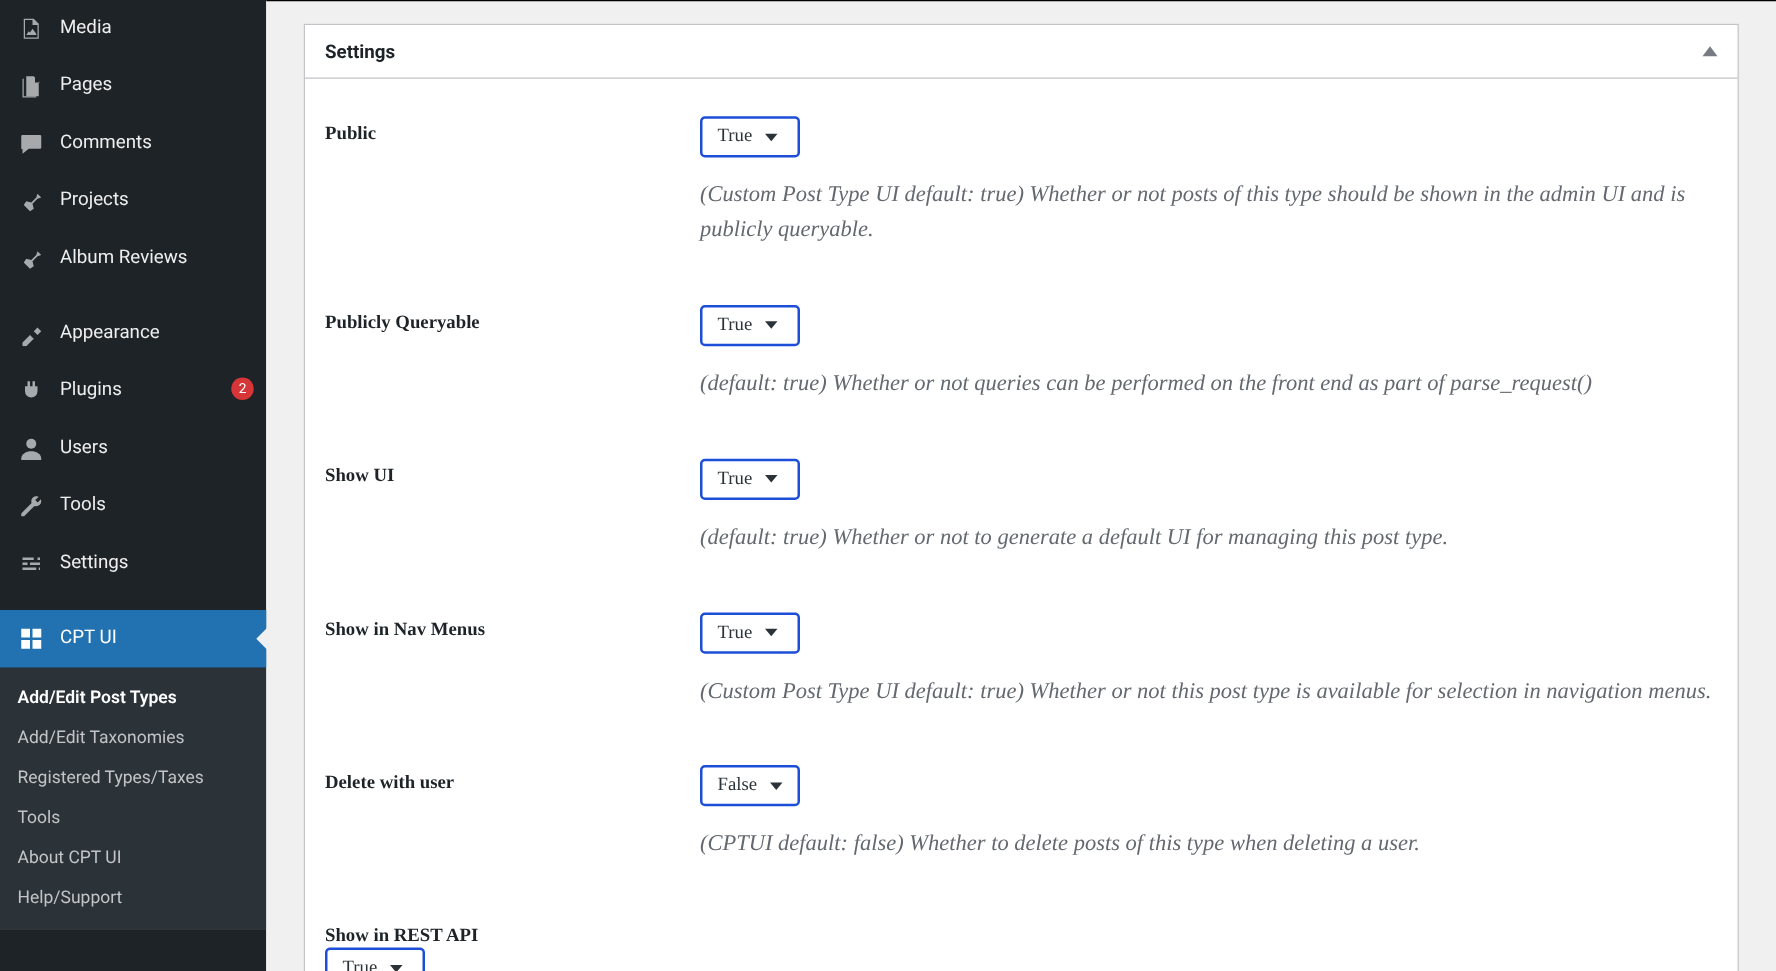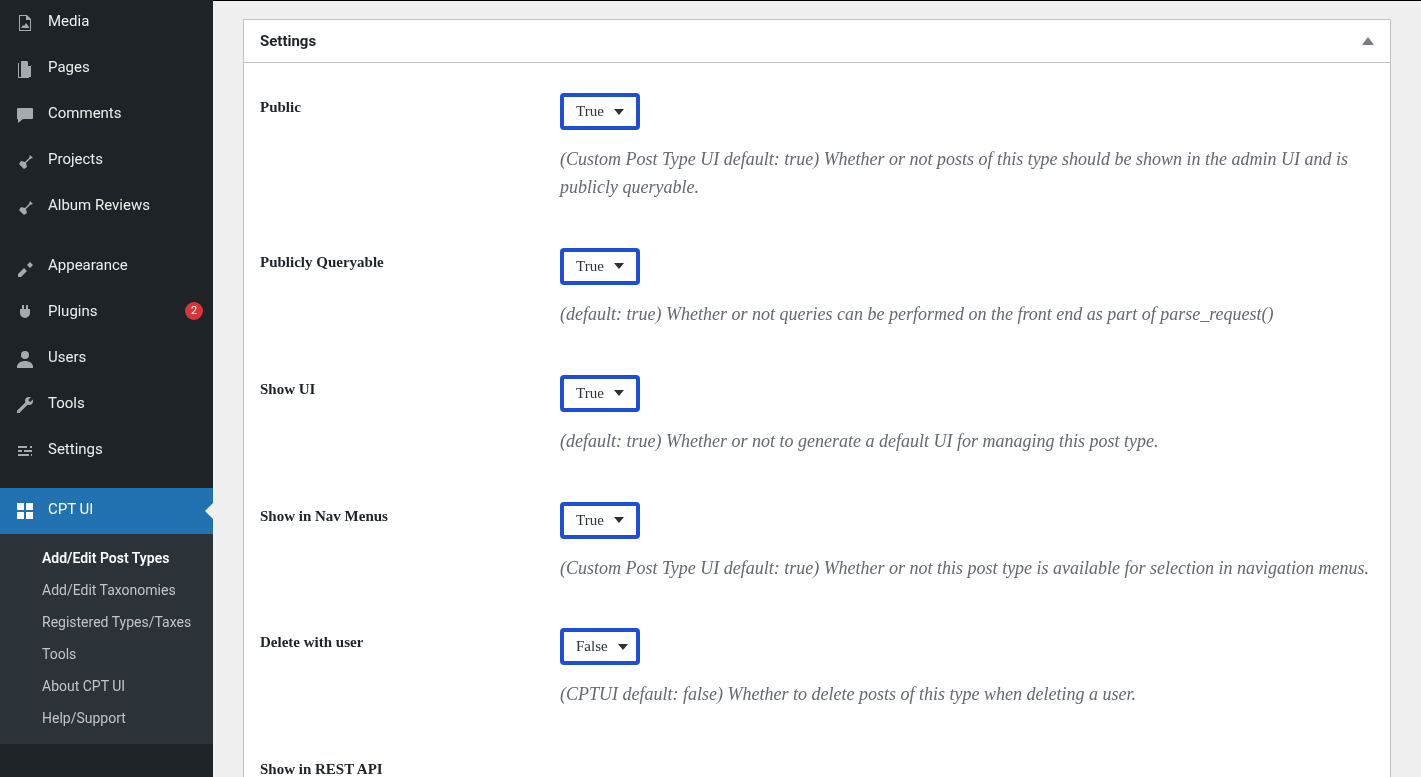--- a/index.html
+++ b/index.html
@@ -80,21 +80,20 @@
   }
   .submenu {
     background: #2c3338;
     padding: 8px 0 10px 0;
   }
   .submenu-item {
     padding: 8px 14px;
     color: #c3c4c7;
     font-size: 14px;
     cursor: pointer;
-    margin-left: 28px;
   }
   .submenu-item.current {
     color: #fff;
     font-weight: 600;
   }
 
   
   .main {
     flex: 1;
     background: #f0f0f1;
@@ -144,21 +143,21 @@
     font-size: 15px;
     color: #1d2327;
   }
   .field-control {
     flex: 1;
     max-width: 840px;
   }
   .select {
     display: inline-flex;
     align-items: center;
-    border: 4px solid #1d4ed8;
+    border: 2px solid #1d4ed8;
     border-radius: 4px;
     padding: 6px 8px 6px 12px;
     font-size: 15px;
     background: #fff;
     color: #2c3338;
     cursor: pointer;
     gap: 10px;
     min-width: 80px;
   }
   .select .chev {

